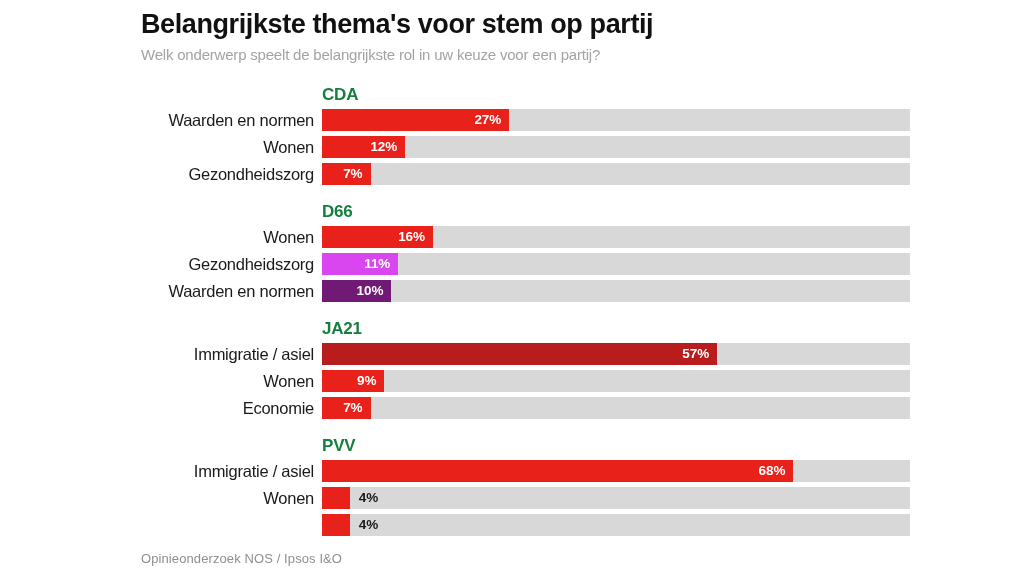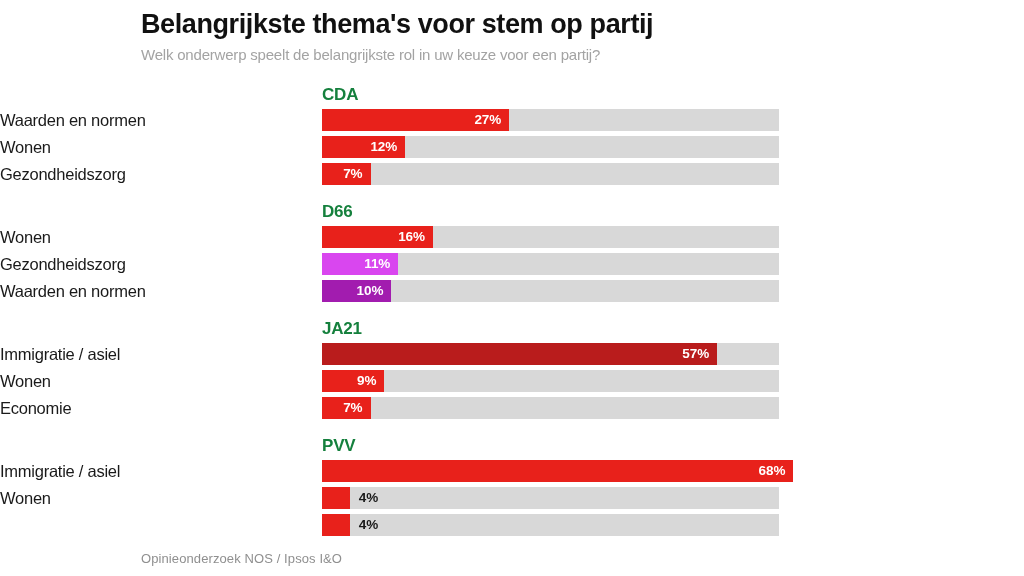--- a/index.html
+++ b/index.html
@@ -79,32 +79,33 @@
   }
   .row:last-child { margin-bottom: 0; }
 
   .row-label {
     position: absolute;
     left: 0;
     top: 0;
     width: 314px;
     height: 22px;
     line-height: 22px;
+    text-align: right;
     font-size: 16.5px;
     color: #1a1a1a;
     letter-spacing: -0.25px;
     white-space: nowrap;
     overflow: hidden;
   }
 
   .track {
     position: absolute;
     left: 322px;
     top: 0;
-    width: 457px;
+    width: 588px;
     height: 22px;
     background: #d8d8d8;
   }
 
   .bar {
     position: absolute;
     left: 0;
     top: 0;
     height: 22px;
     background: #e8211b;
@@ -193,21 +194,21 @@
           <div class="row-label">Gezondheidszorg</div>
           <div class="track">
             <div class="bar" style="width: 76.24px; background: #d946ef;">
               <span class="bar-value inside">11%</span>
             </div>
           </div>
         </div>
         <div class="row">
           <div class="row-label">Waarden en normen</div>
           <div class="track">
-            <div class="bar" style="width: 69.31px; background: #a21caf;">
+            <div class="bar" style="width: 69.31px; background: #701a75;">
               <span class="bar-value inside">10%</span>
             </div>
           </div>
         </div>
       </div>
       <div class="group">
         <div class="group-title">JA21</div>
         <div class="row">
           <div class="row-label">Immigratie / asiel</div>
           <div class="track">

